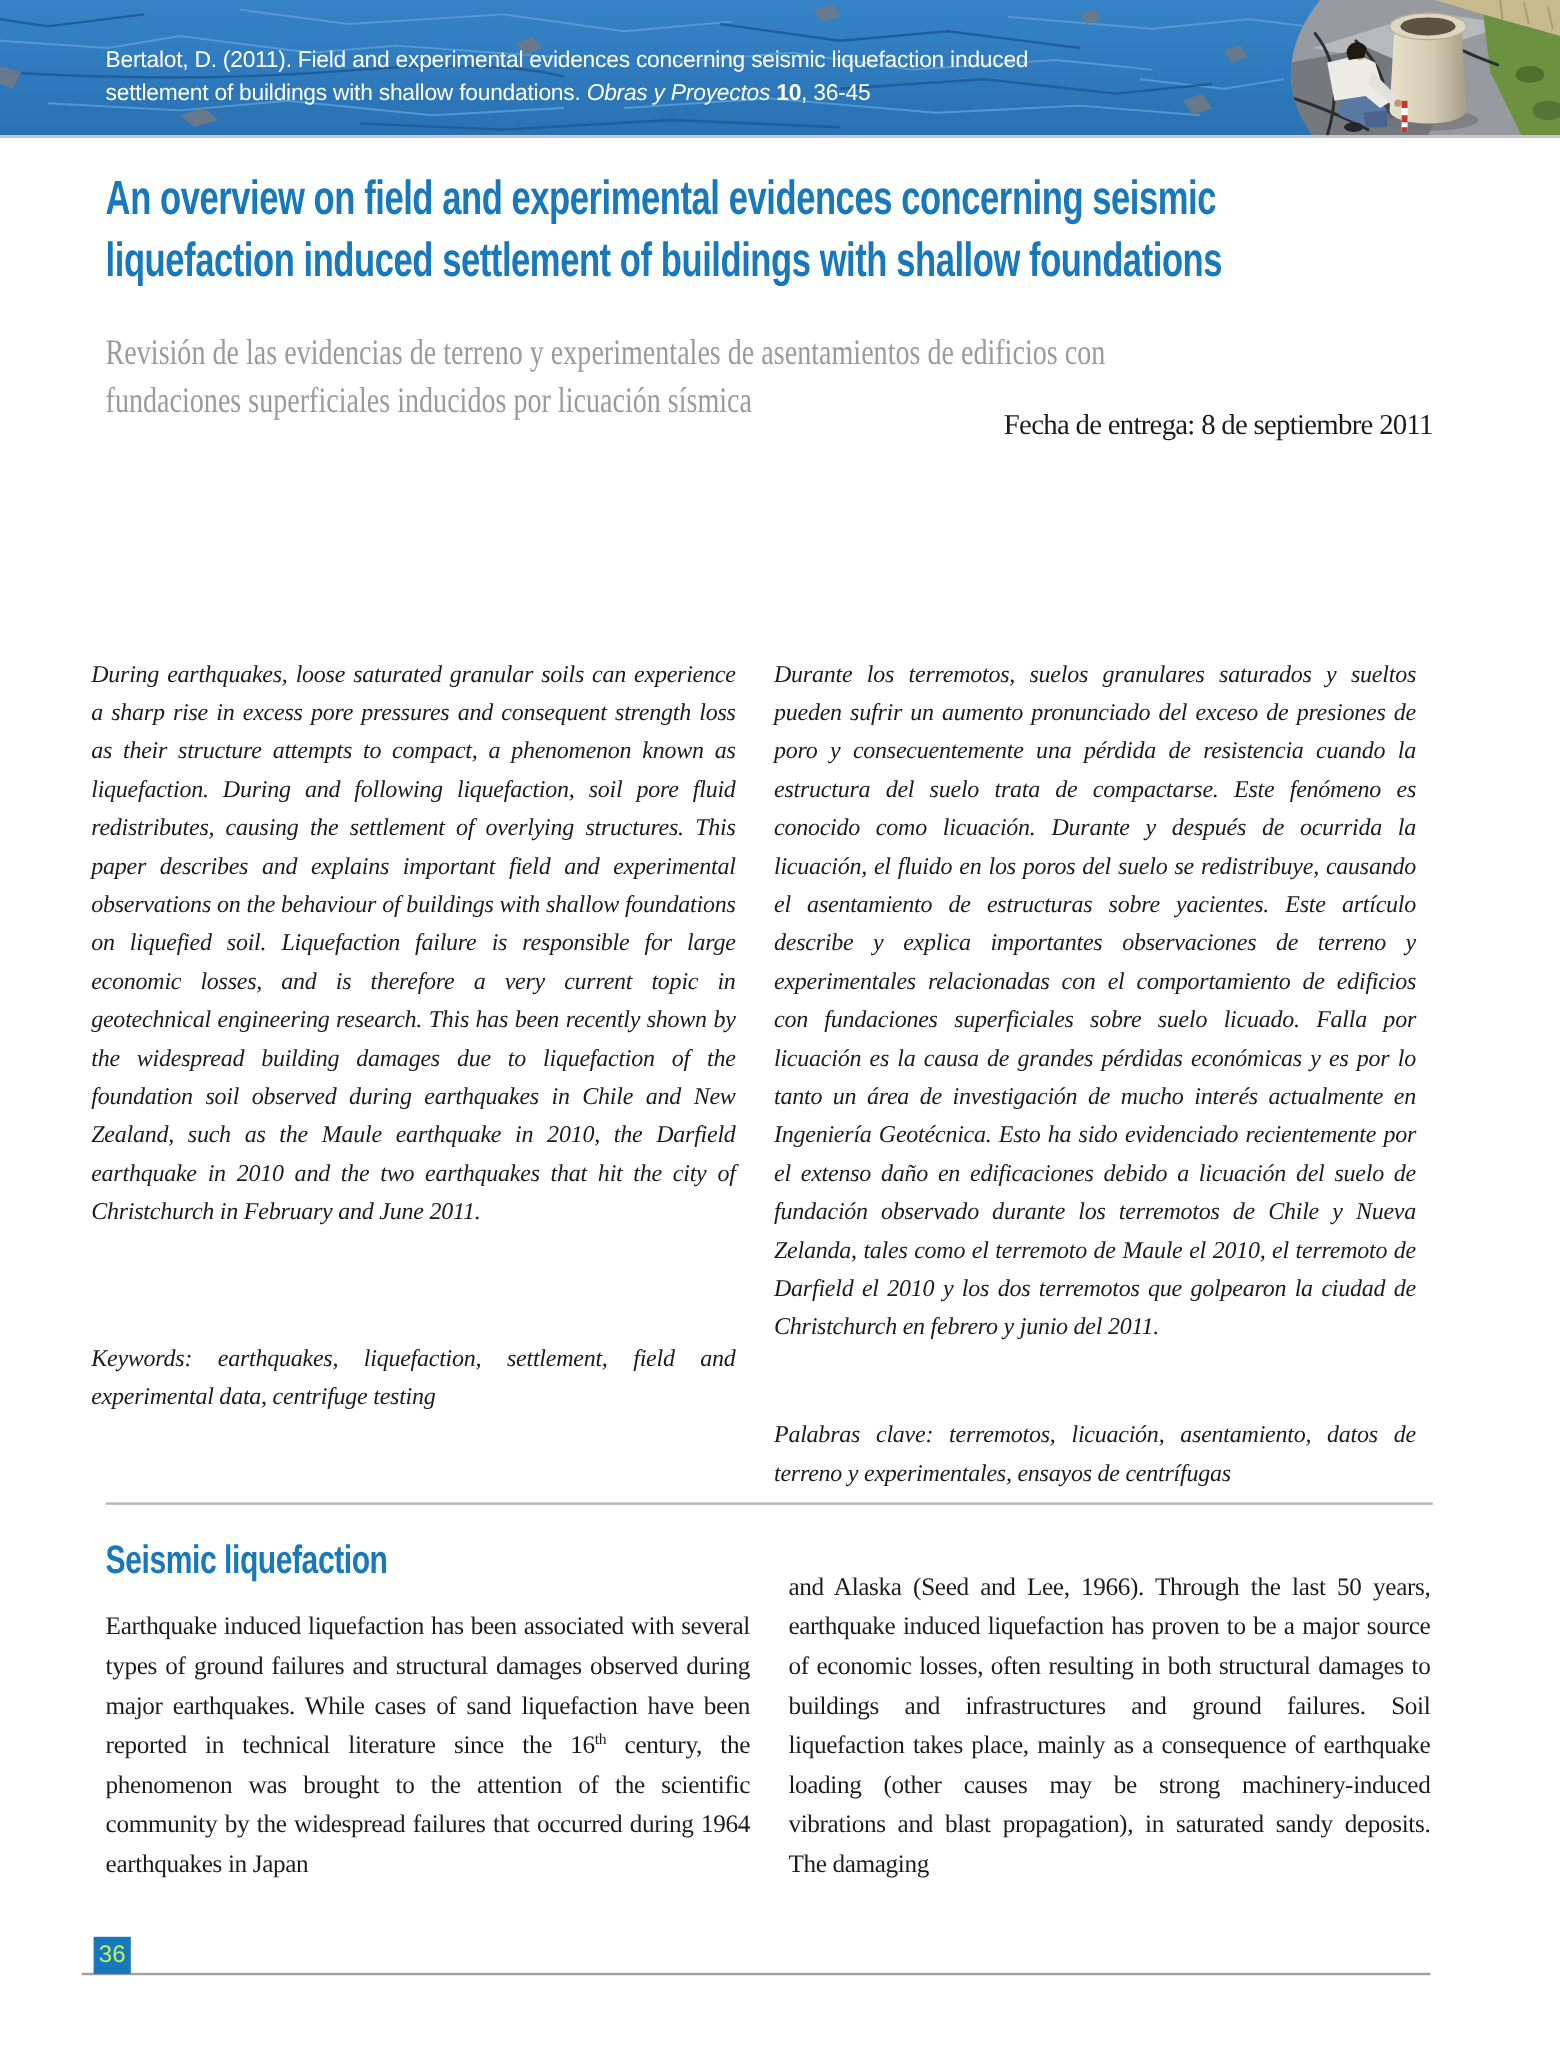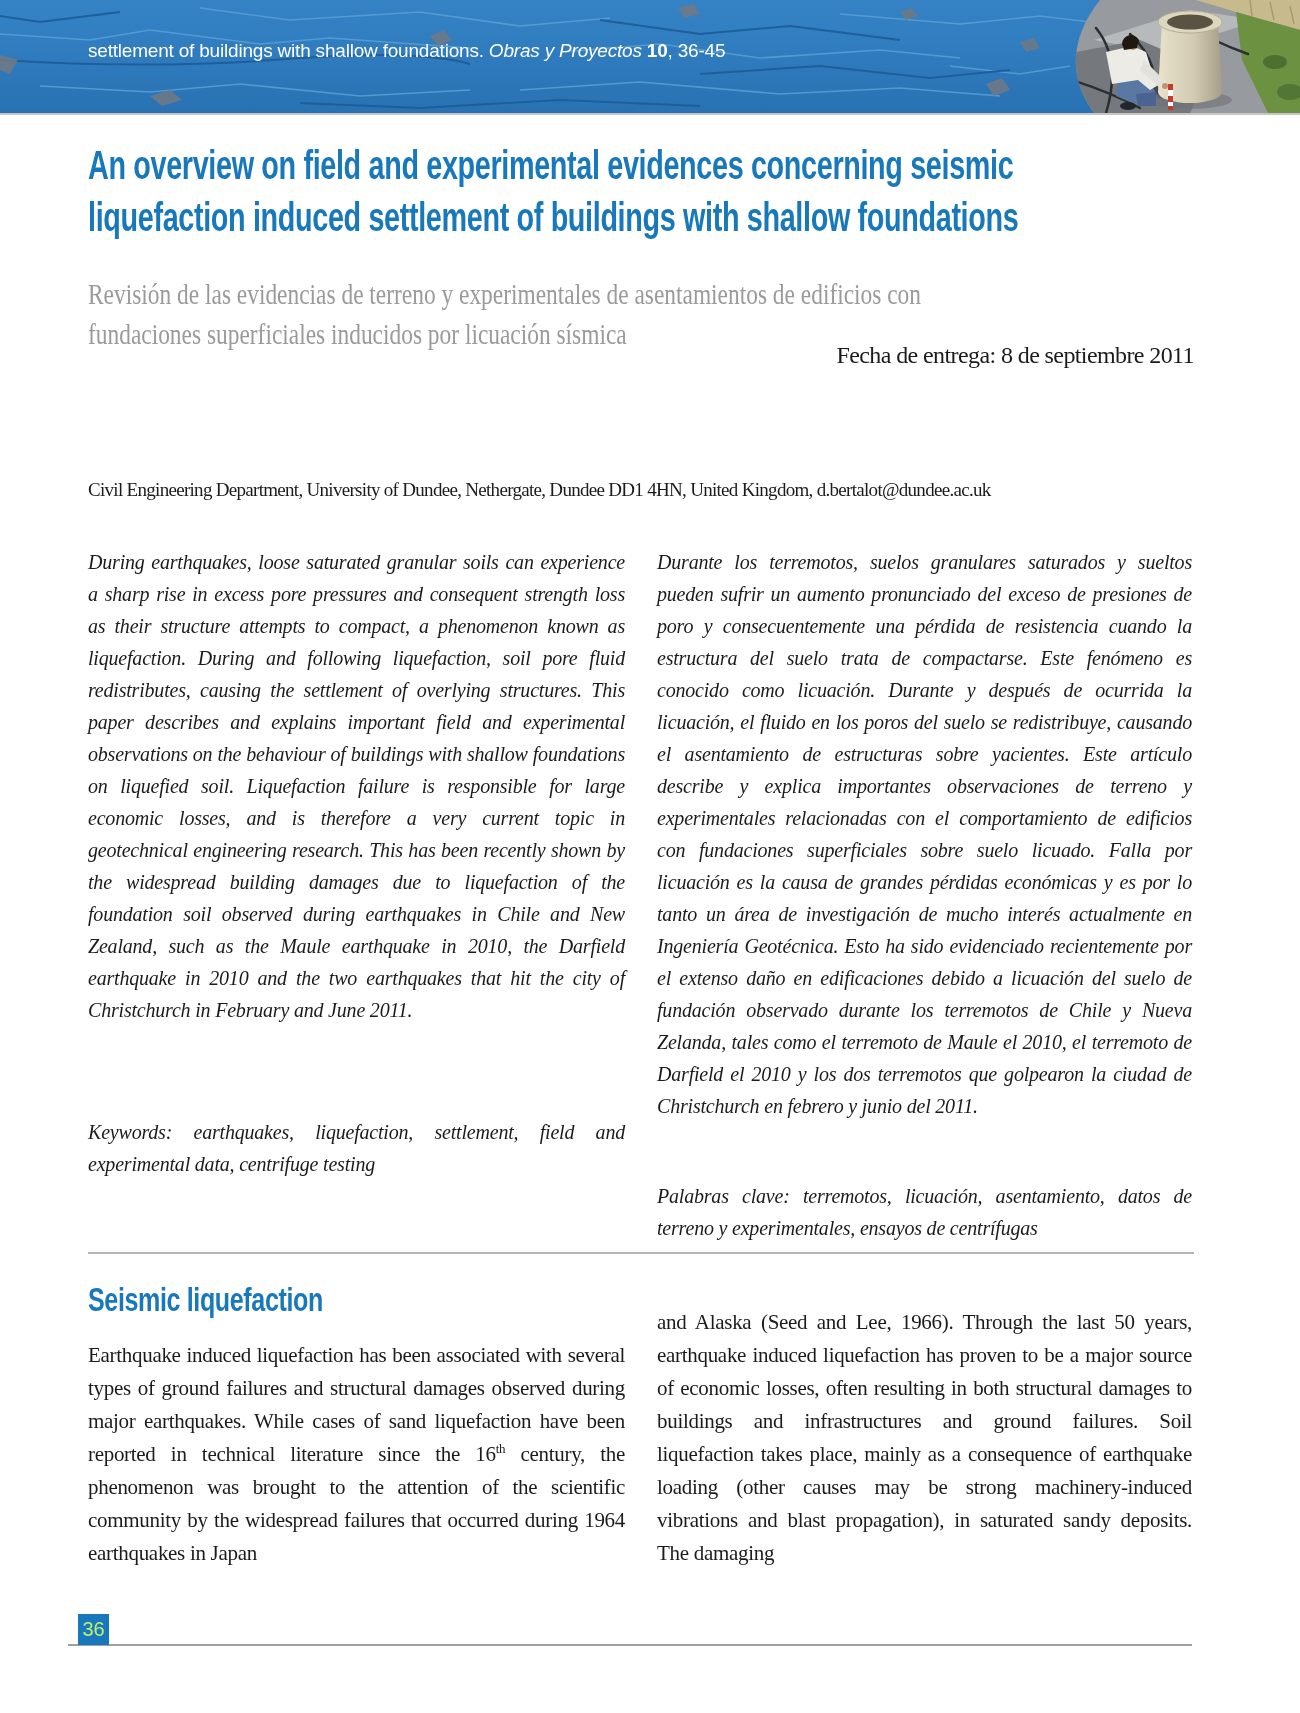--- a/index.html
+++ b/index.html
@@ -32,21 +32,21 @@
     color:#9a9a9a; font-size:30px; line-height:40px;
     transform:scaleX(0.78); transform-origin:0 0; white-space:nowrap;
   }
   .dates {
     position:absolute; top:341px; left:88px; width:1106px;
     text-align:right; font-size:24px; line-height:28px; letter-spacing:-0.6px;
   }
   .author-name { position:absolute; top:417px; left:88px; font-size:37px; line-height:44px; }
   .affiliation { position:absolute; top:479px; left:88px; width:1150px; font-size:19px; letter-spacing:-0.7px; }
   
-  .abstract-row { position:absolute; top:546px; left:88px; width:1106px; display:flex; }
+  .abstract-row { position:absolute; top:546px; left:76px; width:1106px; display:flex; }
   .abs-col-en { width:537px; margin-right:32px; }
   .abs-col-es { width:535px; }
   .abs-text {
     font-style:italic; font-size:20px; line-height:32px;
     letter-spacing:-0.2px; text-align:justify; margin:0;
   }
   .keywords  { margin-top:90px; }
   .palabras  { margin-top:58px; }
   
   .divider { position:absolute; top:1252px; left:88px; width:1106px; height:2px; background:#b5b5b5; }
@@ -159,40 +159,40 @@
         <path d="M1136,94 L1156,92 L1156,106 L1138,106 Z" fill="#4a6390"></path>
         <path d="M1106,52 L1132,46 L1146,52 L1152,72 L1160,84 L1150,90 L1138,80 L1112,84 Z" fill="#ecebe6"></path>
         <path d="M1144,60 L1166,82 L1160,88 L1140,70 Z" fill="#e2e1db"></path>
         <circle cx="1165" cy="86" r="3" fill="#c29272"></circle>
         <circle cx="1133" cy="45" r="5" fill="#c29272"></circle>
         <path d="M1122,44 A9,9 0 0 1 1139,40 L1137,48 L1124,50 Z" fill="#20190f"></path>
         <ellipse cx="1128" cy="106" rx="8" ry="4" fill="#23262a"></ellipse>
       </g>
     </svg>
     <div class="banner-citation">
+      <div>Bertalot, D. (2011). Field and experimental evidences concerning seismic liquefaction induced</div>
       <div><span>settlement of buildings with shallow foundations. </span><span class="it">Obras y Proyectos</span><span class="b"> 10</span><span>, 36-45</span></div>
     </div>
   </div>
   <div class="banner-hairline"></div>
 
   <div class="title">
     <div>An overview on field and experimental evidences concerning seismic</div>
     <div>liquefaction induced settlement of buildings with shallow foundations</div>
   </div>
 
   <div class="subtitle">
     <div>Revisión de las evidencias de terreno y experimentales de asentamientos de edificios con</div>
     <div>fundaciones superficiales inducidos por licuación sísmica</div>
   </div>
 
   <div class="dates">
     <div>Fecha de entrega: 8 de septiembre 2011</div>
   </div>
 
-  <div class="affiliation">Civil Engineering Department, University of Dundee, Nethergate, Dundee DD1 4HN, United Kingdom, d.bertalot@dundee.ac.uk</div>
 
   <div class="abstract-row">
     <div class="abs-col-en">
       <p class="abs-text">During earthquakes, loose saturated granular soils can experience a sharp rise in excess pore pressures and consequent strength loss as their structure attempts to compact, a phenomenon known as liquefaction. During and following liquefaction, soil pore fluid redistributes, causing the settlement of overlying structures. This paper describes and explains important field and experimental observations on the behaviour of buildings with shallow foundations on liquefied soil. Liquefaction failure is responsible for large economic losses, and is therefore a very current topic in geotechnical engineering research. This has been recently shown by the widespread building damages due to liquefaction of the foundation soil observed during earthquakes in Chile and New Zealand, such as the Maule earthquake in 2010, the Darfield earthquake in 2010 and the two earthquakes that hit the city of Christchurch in February and June 2011.</p>
       <p class="abs-text keywords">Keywords: earthquakes, liquefaction, settlement, field and experimental data, centrifuge testing</p>
     </div>
     <div class="abs-col-es">
       <p class="abs-text">Durante los terremotos, suelos granulares saturados y sueltos pueden sufrir un aumento pronunciado del exceso de presiones de poro y consecuentemente una pérdida de resistencia cuando la estructura del suelo trata de compactarse. Este fenómeno es conocido como licuación. Durante y después de ocurrida la licuación, el fluido en los poros del suelo se redistribuye, causando el asentamiento de estructuras sobre yacientes. Este artículo describe y explica importantes observaciones de terreno y experimentales relacionadas con el comportamiento de edificios con fundaciones superficiales sobre suelo licuado. Falla por licuación es la causa de grandes pérdidas económicas y es por lo tanto un área de investigación de mucho interés actualmente en Ingeniería Geotécnica. Esto ha sido evidenciado recientemente por el extenso daño en edificaciones debido a licuación del suelo de fundación observado durante los terremotos de Chile y Nueva Zelanda, tales como el terremoto de Maule el 2010, el terremoto de Darfield el 2010 y los dos terremotos que golpearon la ciudad de Christchurch en febrero y junio del 2011.</p>
       <p class="abs-text palabras">Palabras clave: terremotos, licuación, asentamiento, datos de terreno y experimentales, ensayos de centrífugas</p>
     </div>

